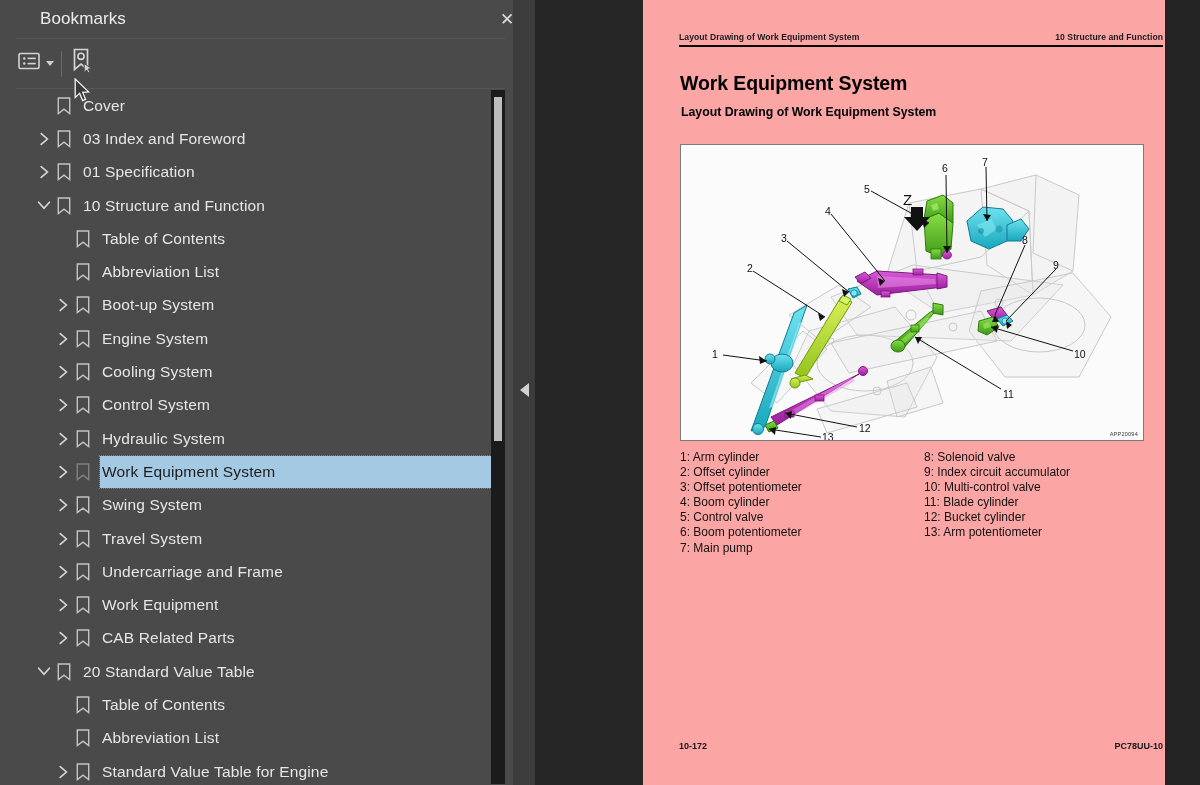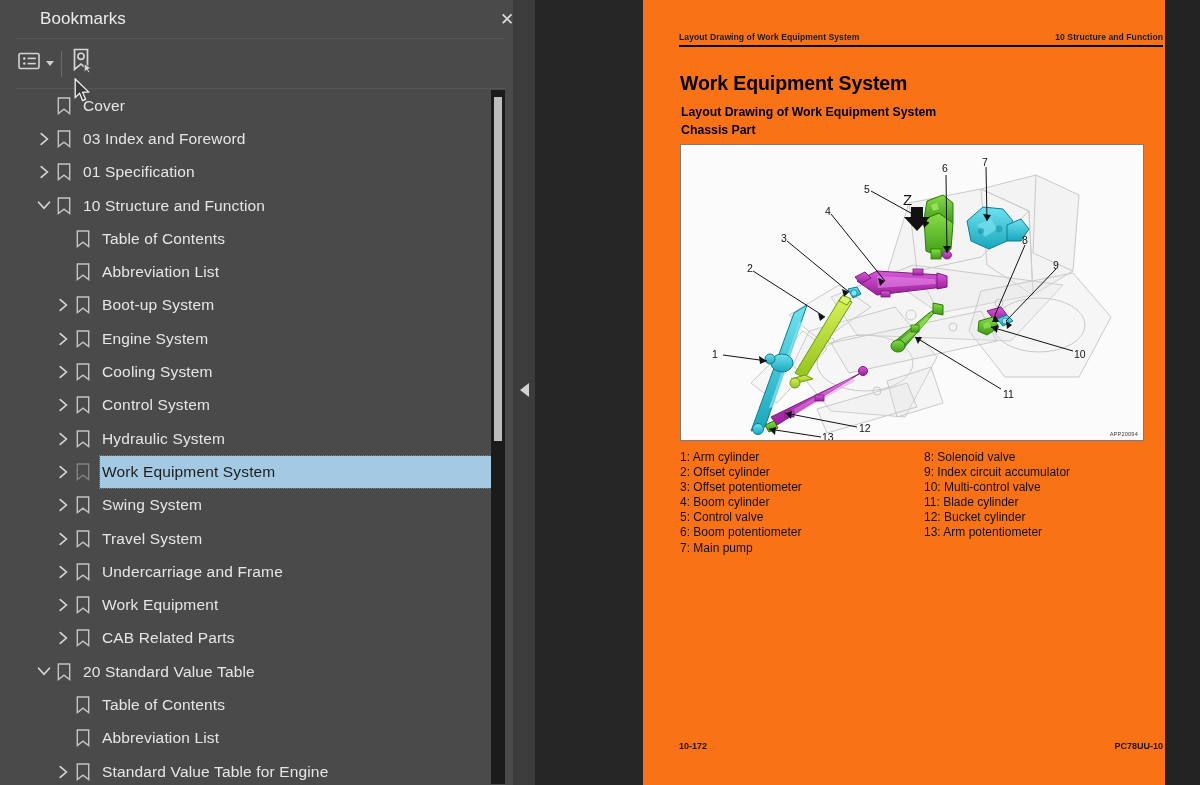--- a/index.html
+++ b/index.html
@@ -116,21 +116,21 @@
     border-right: 9px solid #d2d2d2;
   }
   #viewer-gap {
     position: absolute; left: 535px; top: 0; width: 108px; height: 785px;
     background: #262626;
   }
 
   
   #page {
     position: absolute; left: 643px; top: 0;
-    width: 522px; height: 785px; background: #f97316;
+    width: 522px; height: 785px; background: #fca5a5;
     color: #000;
     padding-left: 20px;
   }
   #pg-head {
     position: absolute; left: 36px; top: 32px; width: 484px;
     display: flex; justify-content: space-between; align-items: flex-end;
   }
   .pg-head-t {
     font-size: 8.6px; font-weight: bold; color: #1b1b1b;
     font-family: "Liberation Sans", sans-serif; letter-spacing: .05px;
@@ -453,21 +453,20 @@
 
     <div id="pg-head">
       <div class="pg-head-t">Layout Drawing of Work Equipment System</div>
       <div class="pg-head-t">10 Structure and Function</div>
     </div>
     <div id="pg-head-rule"></div>
 
     <div id="pg-h1">Work Equipment System</div>
     <div id="pg-h2">
       <div>Layout Drawing of Work Equipment System</div>
-      <div>Chassis Part</div>
     </div>
 
     <div id="figure">
       <svg id="fig-svg" width="462" height="295" viewBox="0 0 462 295">
         <defs>
           <linearGradient id="gMag" x1="0" y1="0" x2="0" y2="1">
             <stop offset="0" stop-color="#d95ad9"></stop>
               <stop offset="1" stop-color="#9c1f9c"></stop>
           </linearGradient>
           <linearGradient id="gCyan" x1="0" y1="0" x2="0" y2="1">

